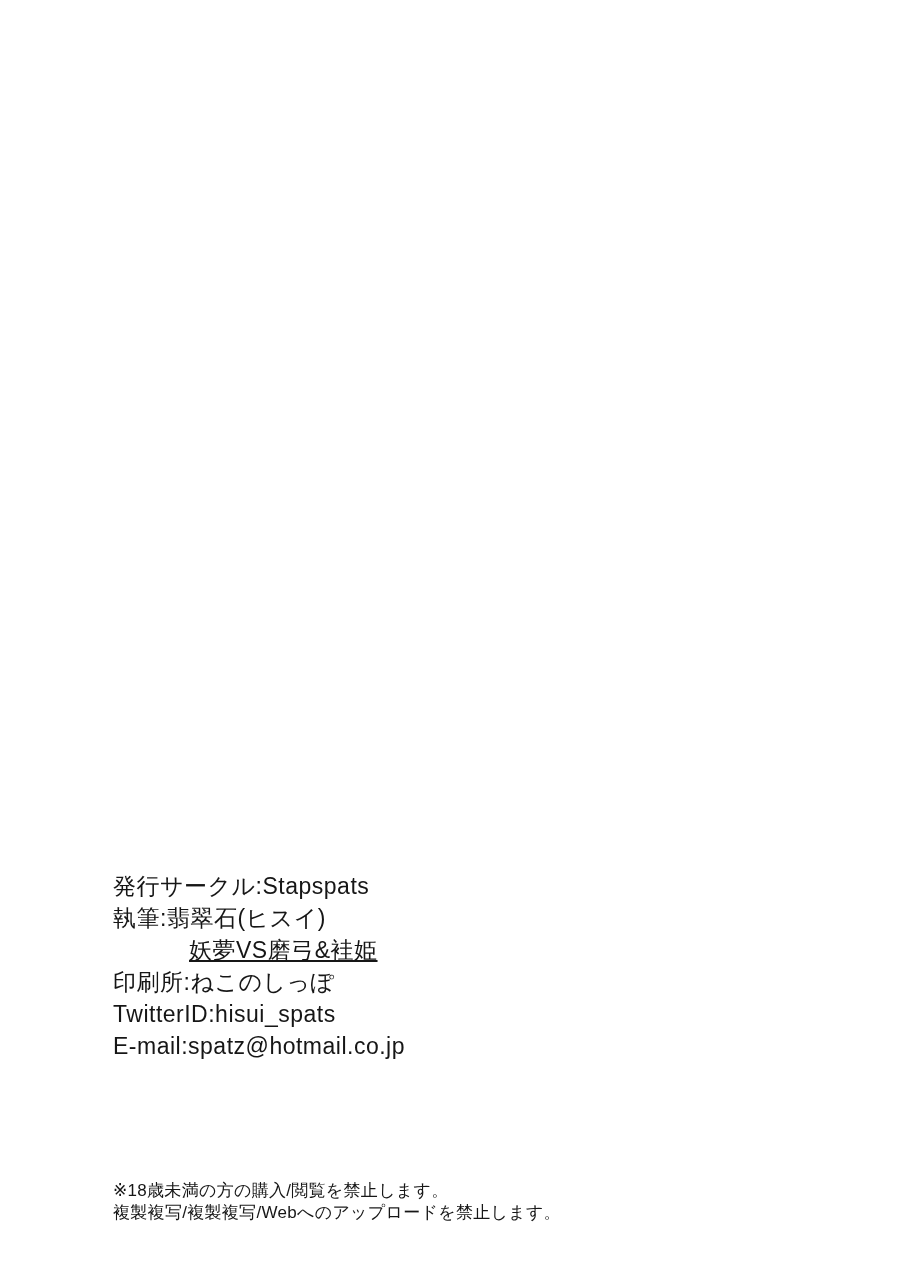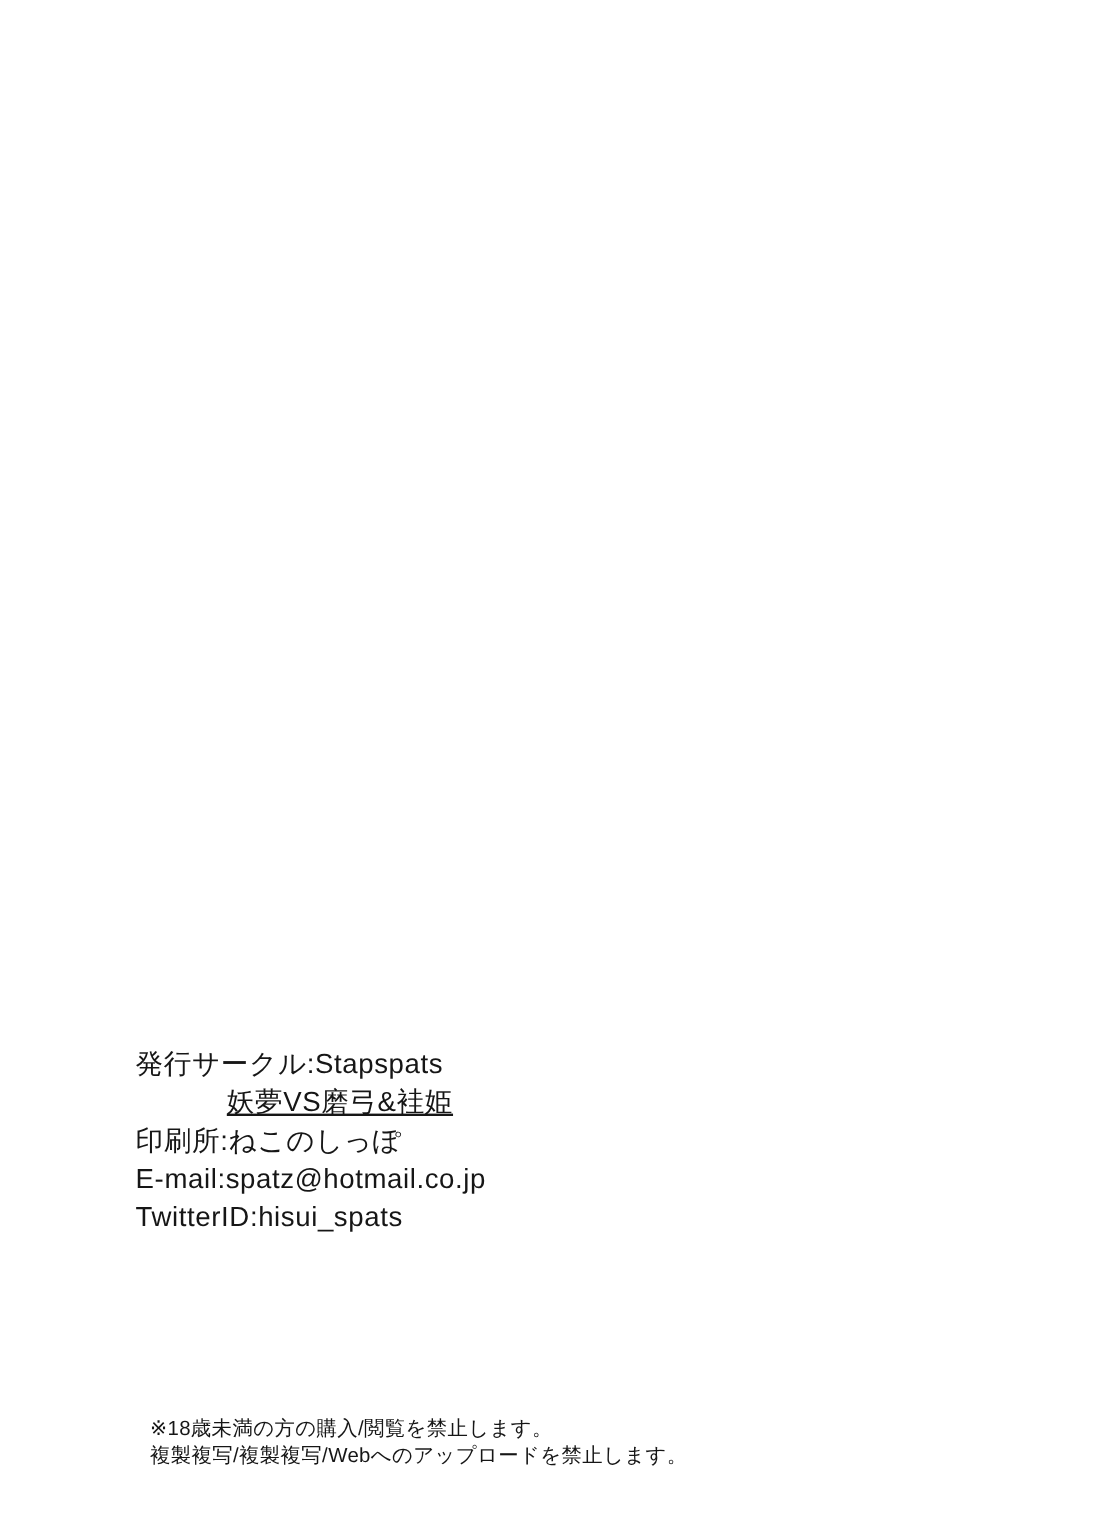--- a/index.html
+++ b/index.html
@@ -38,37 +38,37 @@
     text-decoration: underline;
   }
   .notices-block {
     position: absolute;
     left: 113px;
     top: 1180px;
     font-size: 17px;
     line-height: 22px;
     color: #161616;
     letter-spacing: 0.3px;
-    margin-left: 12px;
   }
   .notice-line {
     white-space: pre;
   }
 </style>
 </head>
 <body>
 
 <div class="page">
 
   <div class="colophon-block">
     <div class="colophon-line">発行サークル:Stapspats</div>
+    <div class="colophon-line">執筆:翡翠石(ヒスイ)</div>
     <div class="colophon-line indent">妖夢VS磨弓&amp;袿姫</div>
     <div class="colophon-line">印刷所:ねこのしっぽ</div>
+    <div class="colophon-line">TwitterID:hisui_spats</div>
     <div class="colophon-line">E-mail:spatz@hotmail.co.jp</div>
-    <div class="colophon-line">TwitterID:hisui_spats</div>
   </div>
 
   <div class="notices-block">
     <div class="notice-line">※18歳未満の方の購入/閲覧を禁止します。</div>
     <div class="notice-line">複製複写/複製複写/Webへのアップロードを禁止します。</div>
   </div>
 
 </div>
 
 </body></html>

